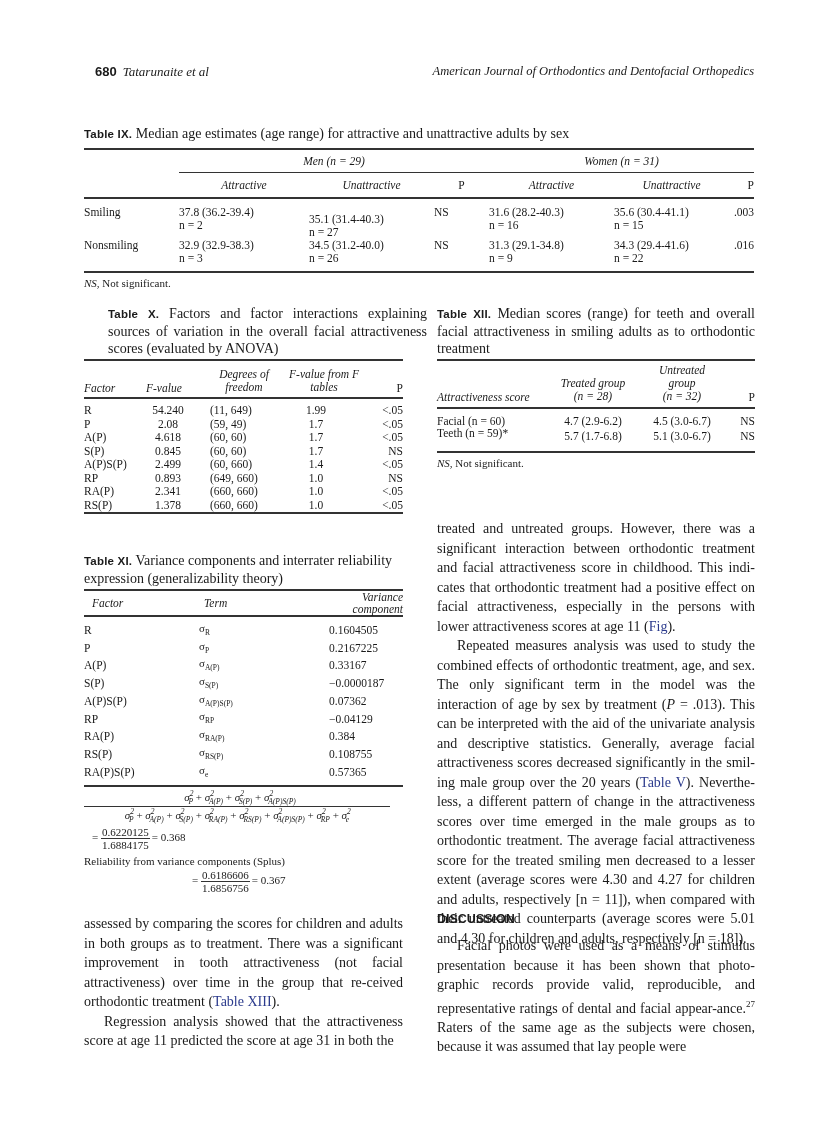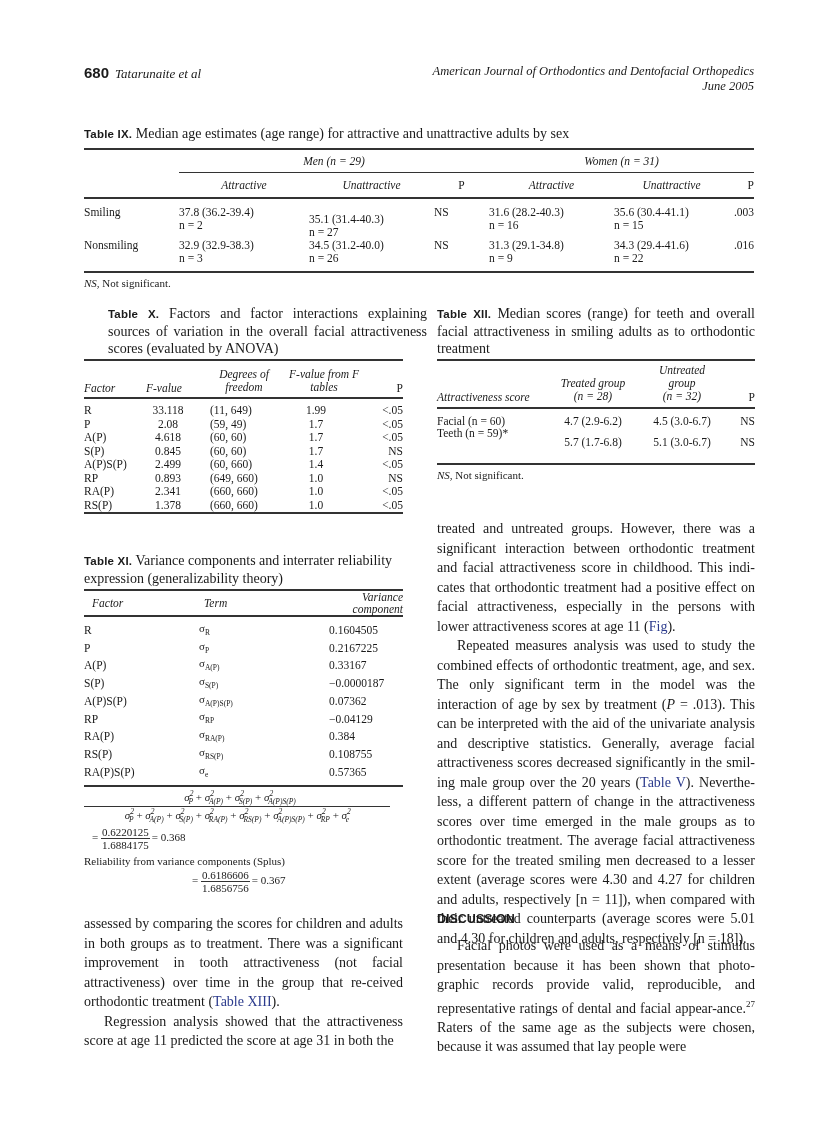--- a/index.html
+++ b/index.html
@@ -5,21 +5,21 @@
   html, body { margin: 0; padding: 0; background: #ffffff; }
   body {
     width: 838px; height: 1122px; position: relative; overflow: hidden;
     font-family: "Liberation Serif", serif; color: #1a1a1a;
   }
   .abs { position: absolute; }
   .it { font-style: italic; }
 
   
   .hdr-left { left: 84px; top: 64px; font-size: 13px; }
-  .hdr-left .pg { font-family: "Liberation Sans", sans-serif; font-weight: bold; font-size: 15px; margin-right: 6px; }
+  .hdr-left .pg { font-family: "Liberation Sans", sans-serif; font-weight: bold; font-size: 13px; margin-right: 6px; margin-left: 11px; }
   .hdr-left .au { font-style: italic; font-size: 13px; }
   .hdr-right { right: 84px; top: 64px; text-align: right; font-style: italic; font-size: 12.5px; line-height: 15px; }
 
   .caption { font-size: 14px; line-height: 17px; }
   .caption .tl { font-family: "Liberation Sans", sans-serif; font-size: 11.5px; font-weight: bold; letter-spacing: 0.2px; }
 
   table { border-collapse: collapse; font-size: 11.5px; }
   td, th { padding: 0; font-weight: normal; }
 
   .rule-thick { border-top: 2px solid #333; }
@@ -49,21 +49,20 @@
   .frac .d { display: block; }
 </style>
 </head>
 <body>
 
 <div class="abs hdr-left">
   <span class="pg">680</span><span class="au">Tatarunaite et al</span>
 </div>
 <div class="abs hdr-right">
   <div>American Journal of Orthodontics and Dentofacial Orthopedics</div>
-  <div>June 2005</div>
 </div>
 
 <div class="abs caption" style="left:84px; top:125px; width:680px;">
   <span class="tl">Table IX.</span>
   <span>Median age estimates (age range) for attractive and unattractive adults by sex</span>
 </div>
 <div class="abs" id="t9">
   <table style="width:670px;">
     <colgroup>
       <col style="width:95px">
@@ -157,21 +156,21 @@
       <td class="it" style="vertical-align:bottom; padding-bottom:3px;">Factor</td>
       <td class="it" style="vertical-align:bottom; padding-bottom:3px;">F-value</td>
       <td class="it num-c" style="vertical-align:bottom; padding-bottom:3px; line-height:13px;">Degrees of freedom</td>
       <td class="it num-c" style="vertical-align:bottom; padding-bottom:3px; line-height:13px;">F-value from F tables</td>
       <td class="num-r" style="vertical-align:bottom; padding-bottom:3px;">P</td>
     </tr>
     </tbody>
       <tbody id="t10body" class="rule-thick">
         <tr>
           <td class="" style="padding-top: 5px; line-height: 13.5px;">R</td>
-          <td class="num-c" style="padding-right: 14px; padding-top: 5px; line-height: 13.5px;">33.118</td>
+          <td class="num-c" style="padding-right: 14px; padding-top: 5px; line-height: 13.5px;">54.240</td>
           <td class="" style="padding-left: 6px; padding-top: 5px; line-height: 13.5px;">(11, 649)</td>
           <td class="num-c" style="padding-right: 16px; padding-top: 5px; line-height: 13.5px;">1.99</td>
           <td class="num-r" style="padding-top: 5px; line-height: 13.5px;">&lt;.05</td>
         </tr>
         <tr>
           <td class="" style="line-height: 13.5px;">P</td>
           <td class="num-c" style="padding-right: 14px; line-height: 13.5px;">2.08</td>
           <td class="" style="padding-left: 6px; line-height: 13.5px;">(59, 49)</td>
           <td class="num-c" style="padding-right: 16px; line-height: 13.5px;">1.7</td>
           <td class="num-r" style="line-height: 13.5px;">&lt;.05</td>
@@ -335,21 +334,21 @@
           </td>
       <td class="num-r" style="vertical-align:bottom; padding-bottom:4px;">P</td>
     </tr>
     <tr class="rule-thick">
       <td style="padding-top:6px">Facial (n = 60)</td>
       <td class="num-c" style="padding-top:6px">4.7 (2.9-6.2)</td>
       <td class="num-c" style="padding-top:6px">4.5 (3.0-6.7)</td>
       <td class="num-r" style="padding-top:6px">NS</td>
     </tr>
     <tr>
-      <td style="padding-bottom:24px">Teeth (n = 59)*</td>
+      <td style="padding-bottom:12px">Teeth (n = 59)*</td>
       <td class="num-c" style="padding-bottom:6px">5.7 (1.7-6.8)</td>
       <td class="num-c" style="padding-bottom:6px">5.1 (3.0-6.7)</td>
       <td class="num-r" style="padding-bottom:6px">NS</td>
     </tr>
     <tr class="rule-thick">
           <td colspan="4" style="height:2px"></td>
         </tr>
   </tbody>
     </table>
   <div class="note" style="margin-top:2px;"><span class="it">NS,</span><span> Not significant.</span></div>

